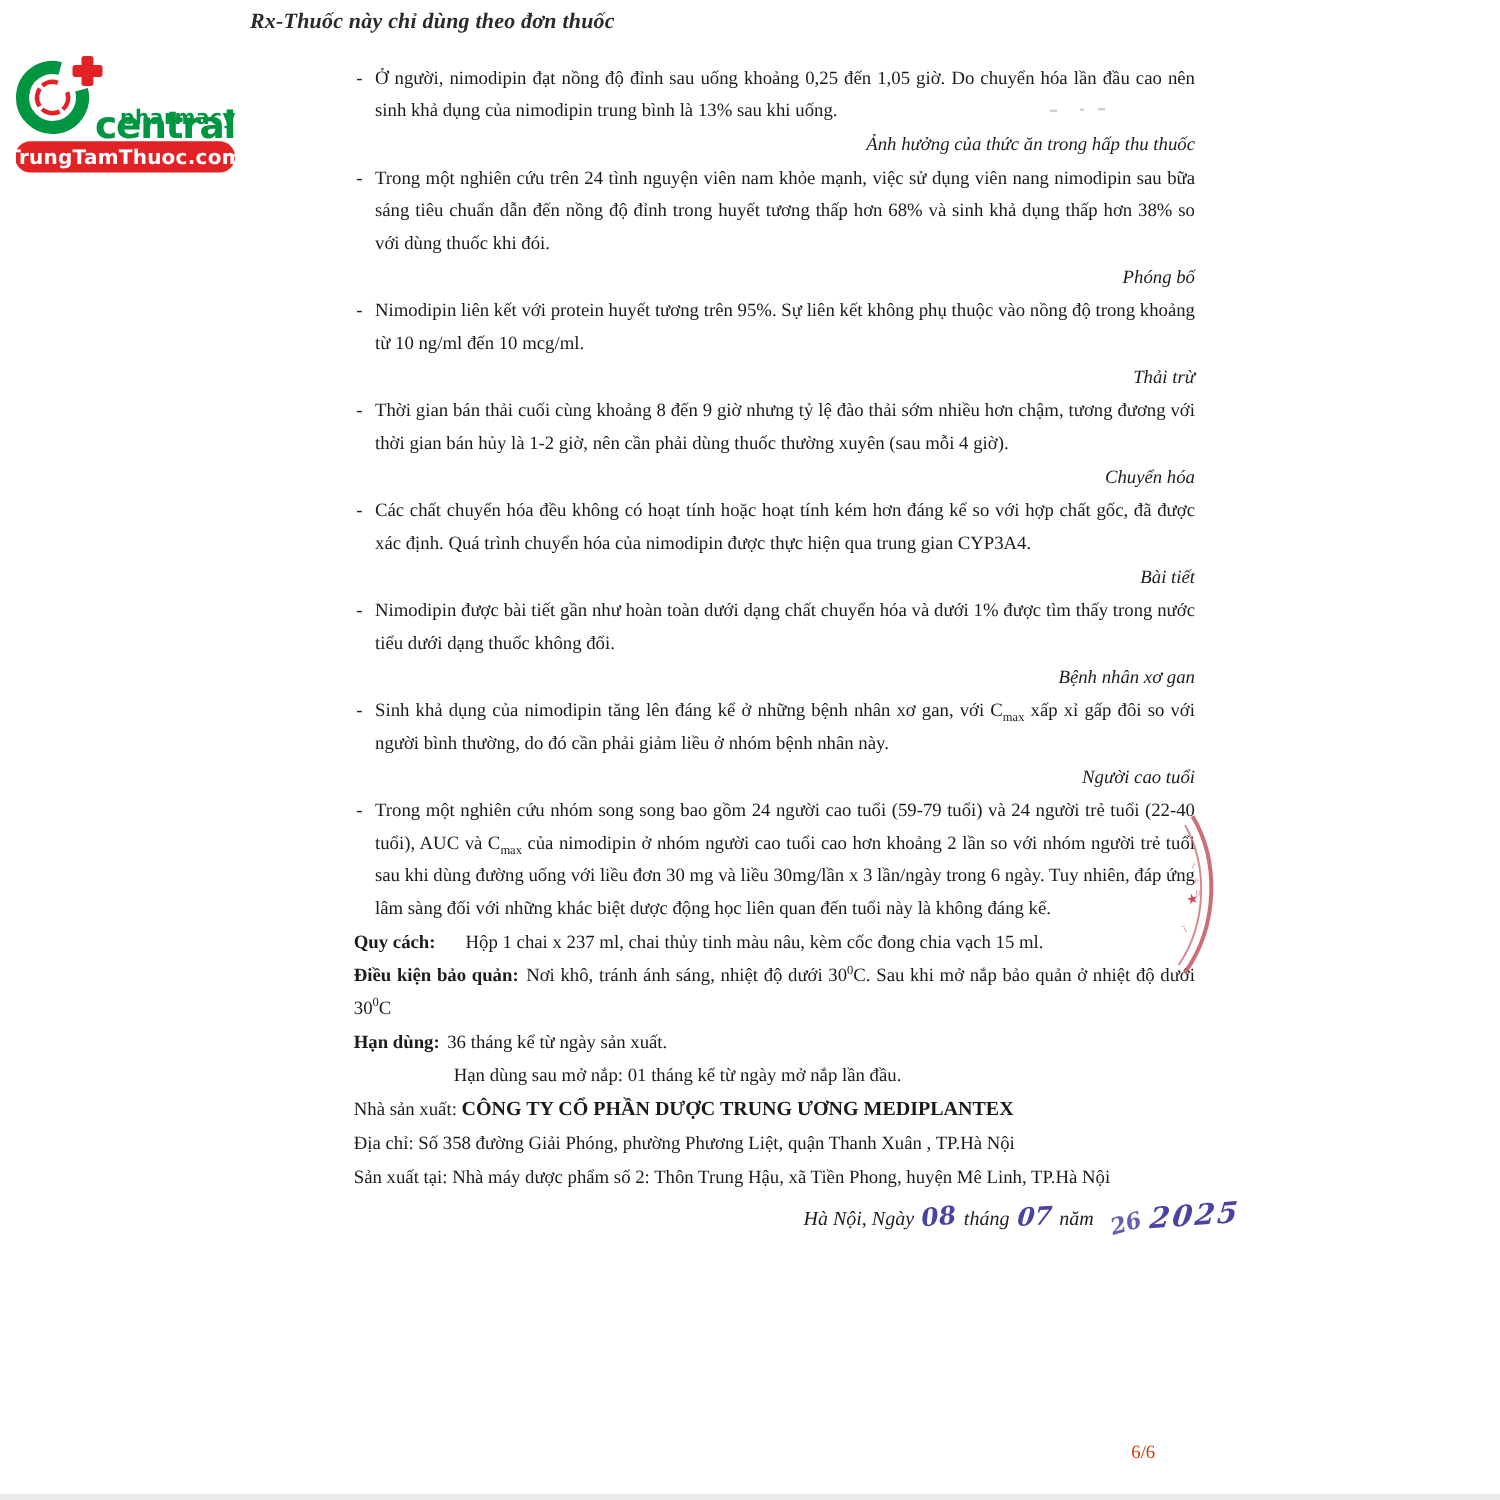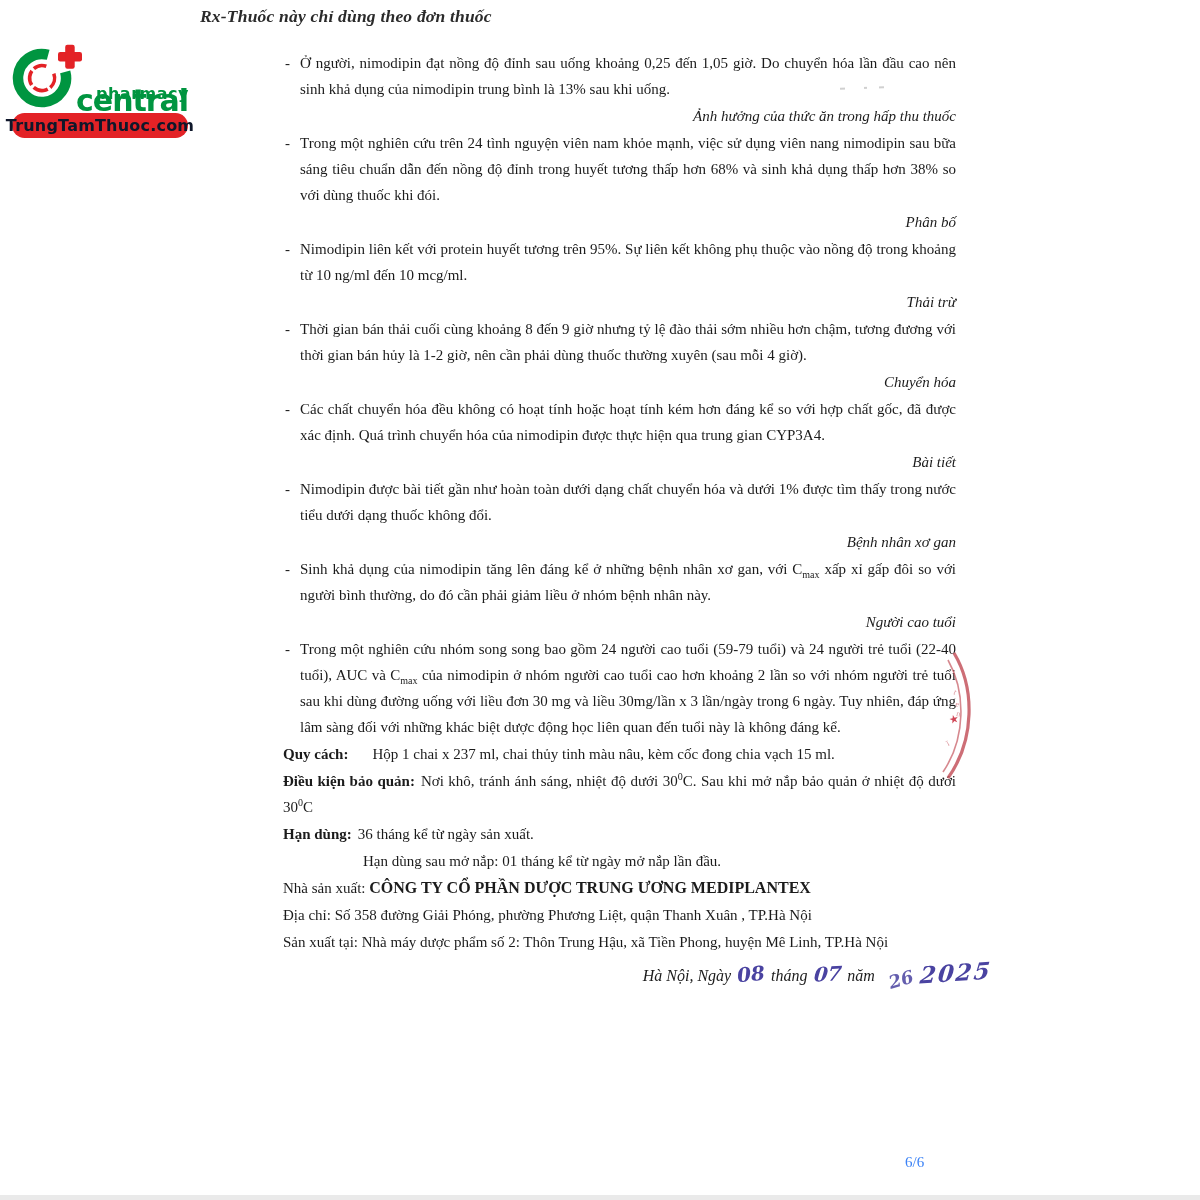--- a/index.html
+++ b/index.html
@@ -12,21 +12,21 @@
              font-size:17.5px;color:#2a2a2a;letter-spacing:.2px;text-align:center;}
 
   
   .logo{position:absolute;left:12px;top:40px;width:200px;height:100px;}
   .logo-mark{position:absolute;left:0;top:0;}
   .brand{position:absolute;left:64px;top:8px;font-family:"DejaVu Sans",sans-serif;
          font-weight:bold;font-size:30px;letter-spacing:-1px;color:#009540;line-height:1;margin-top:38px;}
   .subbrand{position:absolute;left:84px;top:46px;font-family:"DejaVu Sans",sans-serif;
             font-weight:600;font-size:16px;color:#009540;line-height:1;letter-spacing:.5px;}
   .banner{position:absolute;left:0;top:73px;width:176px;height:25px;border-radius:13px;
-          background:#e32226;color:#0f172a;font-family:"DejaVu Sans",sans-serif;font-weight:bold;
+          background:#e32226;color:#ffffff;font-family:"DejaVu Sans",sans-serif;font-weight:bold;
           font-size:16px;display:flex;align-items:center;justify-content:center;letter-spacing:.2px;}
 
   
   .doc-body{position:absolute;left:283px;top:50px;width:673px;font-size:15px;}
   .para{margin:0 0 1px 0;line-height:26px;text-align:justify;}
   .heading{margin:0 0 1px 0;line-height:26px;font-style:italic;text-align:right;}
   .bullet{position:relative;padding-left:17px;}
   .bullet .dash{position:absolute;left:2px;top:0;}
   .label{font-weight:bold;margin-right:6px;}
   .labeled.wide .label{margin-right:24px;}
@@ -46,21 +46,21 @@
   .hw-year{font-size:23px;transform:rotate(-4deg) skewX(-10deg);margin-left:4px;letter-spacing:2px;}
 
   
   .stamp{position:absolute;left:938px;top:648px;width:62px;height:135px;pointer-events:none;}
   
   .smudge{position:absolute;left:840px;top:86px;width:44px;height:4px;opacity:.4;
           transform:rotate(-2deg);
           background:linear-gradient(90deg,#8a8a8a 0 12%,transparent 12% 55%,#8a8a8a 55% 62%,transparent 62% 88%,#8a8a8a 88% 100%);
           background-size:100% 2px;background-repeat:no-repeat;background-position:0 1px;}
 
-  .page-number{position:absolute;left:905px;top:1154px;font-size:15px;color:#3b82f6;}
+  .page-number{position:absolute;left:905px;top:1154px;font-size:15px;color:#c2410c;}
   .scan-edge{position:absolute;left:0;right:0;bottom:0;height:5px;background:#eaeaea;}
 </style>
 </head>
 <body>
 
 <div class="page">
 
   <div class="rx-notice">Rx-Thuốc này chỉ dùng theo đơn thuốc</div>
 
   <div class="logo">
@@ -75,21 +75,21 @@
     <div class="banner">TrungTamThuoc.com</div>
   </div>
 
   <div class="smudge"></div>
 
   <div class="doc-body">
 
     <div class="para bullet"><span class="dash">-</span>Ở người, nimodipin đạt nồng độ đỉnh sau uống khoảng 0,25 đến 1,05 giờ. Do chuyển hóa lần đầu cao nên sinh khả dụng của nimodipin trung bình là 13% sau khi uống.</div>
       <div class="heading">Ảnh hưởng của thức ăn trong hấp thu thuốc</div>
       <div class="para bullet"><span class="dash">-</span>Trong một nghiên cứu trên 24 tình nguyện viên nam khỏe mạnh, việc sử dụng viên nang nimodipin sau bữa sáng tiêu chuẩn dẫn đến nồng độ đỉnh trong huyết tương thấp hơn 68% và sinh khả dụng thấp hơn 38% so với dùng thuốc khi đói.</div>
-      <div class="heading">Phân bố</div>
+      <div class="heading">Phóng bố</div>
       <div class="para bullet"><span class="dash">-</span>Nimodipin liên kết với protein huyết tương trên 95%. Sự liên kết không phụ thuộc vào nồng độ trong khoảng từ 10 ng/ml đến 10 mcg/ml.</div>
       <div class="heading">Thải trừ</div>
       <div class="para bullet"><span class="dash">-</span>Thời gian bán thải cuối cùng khoảng 8 đến 9 giờ nhưng tỷ lệ đào thải sớm nhiều hơn chậm, tương đương với thời gian bán hủy là 1-2 giờ, nên cần phải dùng thuốc thường xuyên (sau mỗi 4 giờ).</div>
       <div class="heading">Chuyển hóa</div>
       <div class="para bullet"><span class="dash">-</span>Các chất chuyển hóa đều không có hoạt tính hoặc hoạt tính kém hơn đáng kể so với hợp chất gốc, đã được xác định. Quá trình chuyển hóa của nimodipin được thực hiện qua trung gian CYP3A4.</div>
       <div class="heading">Bài tiết</div>
       <div class="para bullet"><span class="dash">-</span>Nimodipin được bài tiết gần như hoàn toàn dưới dạng chất chuyển hóa và dưới 1% được tìm thấy trong nước tiểu dưới dạng thuốc không đổi.</div>
       <div class="heading">Bệnh nhân xơ gan</div>
       <div class="para bullet"><span class="dash">-</span>Sinh khả dụng của nimodipin tăng lên đáng kể ở những bệnh nhân xơ gan, với C<sub>max</sub> xấp xỉ gấp đôi so với người bình thường, do đó cần phải giảm liều ở nhóm bệnh nhân này.</div>
       <div class="heading">Người cao tuổi</div>

